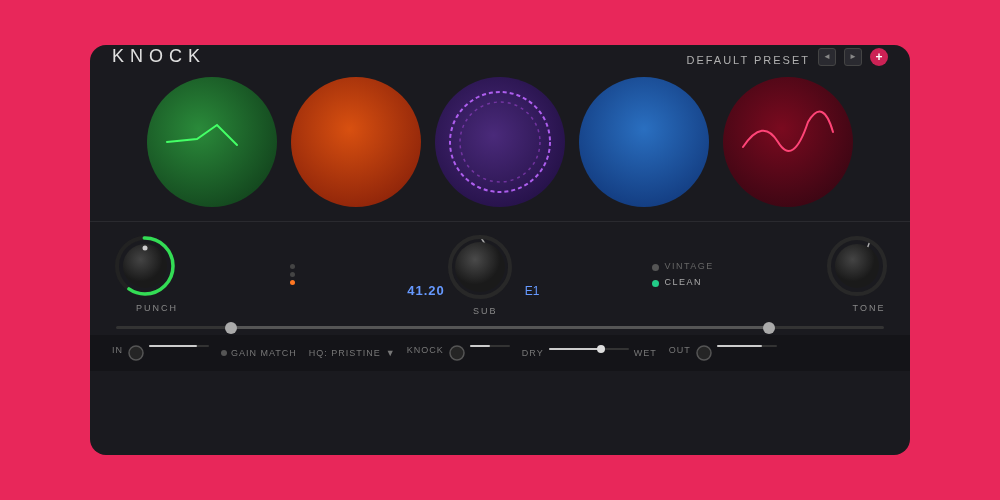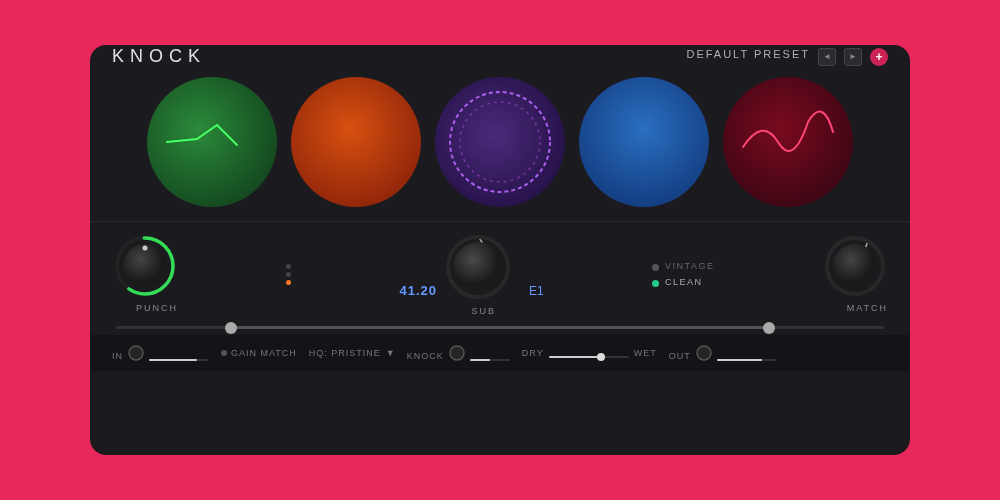--- a/index.html
+++ b/index.html
@@ -35,21 +35,21 @@
 
     #logo {
       font-size: 18px;
       letter-spacing: 6px;
       color: #e0e0e0;
       font-weight: 300;
     }
 
     #preset-area {
       display: flex;
-      align-items: flex-start;
+      align-items: flex-end;
       gap: 8px;
     }
 
     #preset-name {
       color: #b0b0b0;
       font-size: 11px;
       letter-spacing: 2px;
     }
 
     .preset-btn {
@@ -198,21 +198,21 @@
       background: #141418;
       padding: 6px 22px;
       display: flex;
       align-items: center;
       gap: 12px;
       height: 36px;
     }
 
     .bottom-knob-group {
       display: flex;
-      align-items: flex-end;
+      align-items: flex-start;
       gap: 5px;
     }
 
     .bottom-label {
       font-size: 9px;
       color: #777;
       letter-spacing: 1px;
     }
 
     .bottom-slider {
@@ -347,21 +347,21 @@
     </div>
 
     <div class="dot-indicators">
       <div class="dot-ind"></div>
       <div class="dot-ind"></div>
       <div class="dot-ind active-orange"></div>
     </div>
 
 
     <div style="display:flex; flex-direction:column; align-items:center; gap:2px;">
-      <div style="display:flex; align-items:flex-end; gap:6px; position:relative;">
+      <div style="display:flex; align-items:flex-end; position:relative;">
 
         <div style="display:flex; flex-direction:column; align-items:flex-end; margin-bottom:4px;">
           <span style="color:#6699ff; font-size:13px; font-weight:600; letter-spacing:1px;">41.20</span>
         </div>
         <svg class="knob-svg" width="70" height="70">
           <defs>
             <radialGradient id="kg3" cx="40%" cy="35%">
               <stop offset="0%" stop-color="#4a4a4a"></stop>
               <stop offset="100%" stop-color="#1a1a1a"></stop>
             </radialGradient>
@@ -399,21 +399,21 @@
               <stop offset="0%" stop-color="#444"></stop>
               <stop offset="100%" stop-color="#1a1a1a"></stop>
             </radialGradient>
           </defs>
 
           <line x1="44" y1="6" x2="41" y2="14" stroke="#aaa" stroke-width="1.5" stroke-linecap="round"></line>
           <circle cx="31" cy="31" r="28" stroke="#282828" stroke-width="4" fill="none"></circle>
           <circle cx="31" cy="31" r="22" fill="url(#kg5)"></circle>
         </svg>
       </div>
-      <span class="knob-label">MATCH</span>
+      <span class="knob-label">TONE</span>
     </div>
 
   </div>
 
   <div id="sliders-area">
     <div style="width: 100%; display:flex; align-items:center; padding: 0 4px;">
       <div class="range-track" style="position:relative; width:100%;">
         <div class="range-line-filled" style="left:15%; width:70%;"></div>
         <div class="range-thumb" style="left:15%; background:#aaa; width:12px; height:12px; top:-4px;"></div>
         <div class="range-thumb" style="left:85%; background:#aaa; width:12px; height:12px; top:-4px;"></div>

